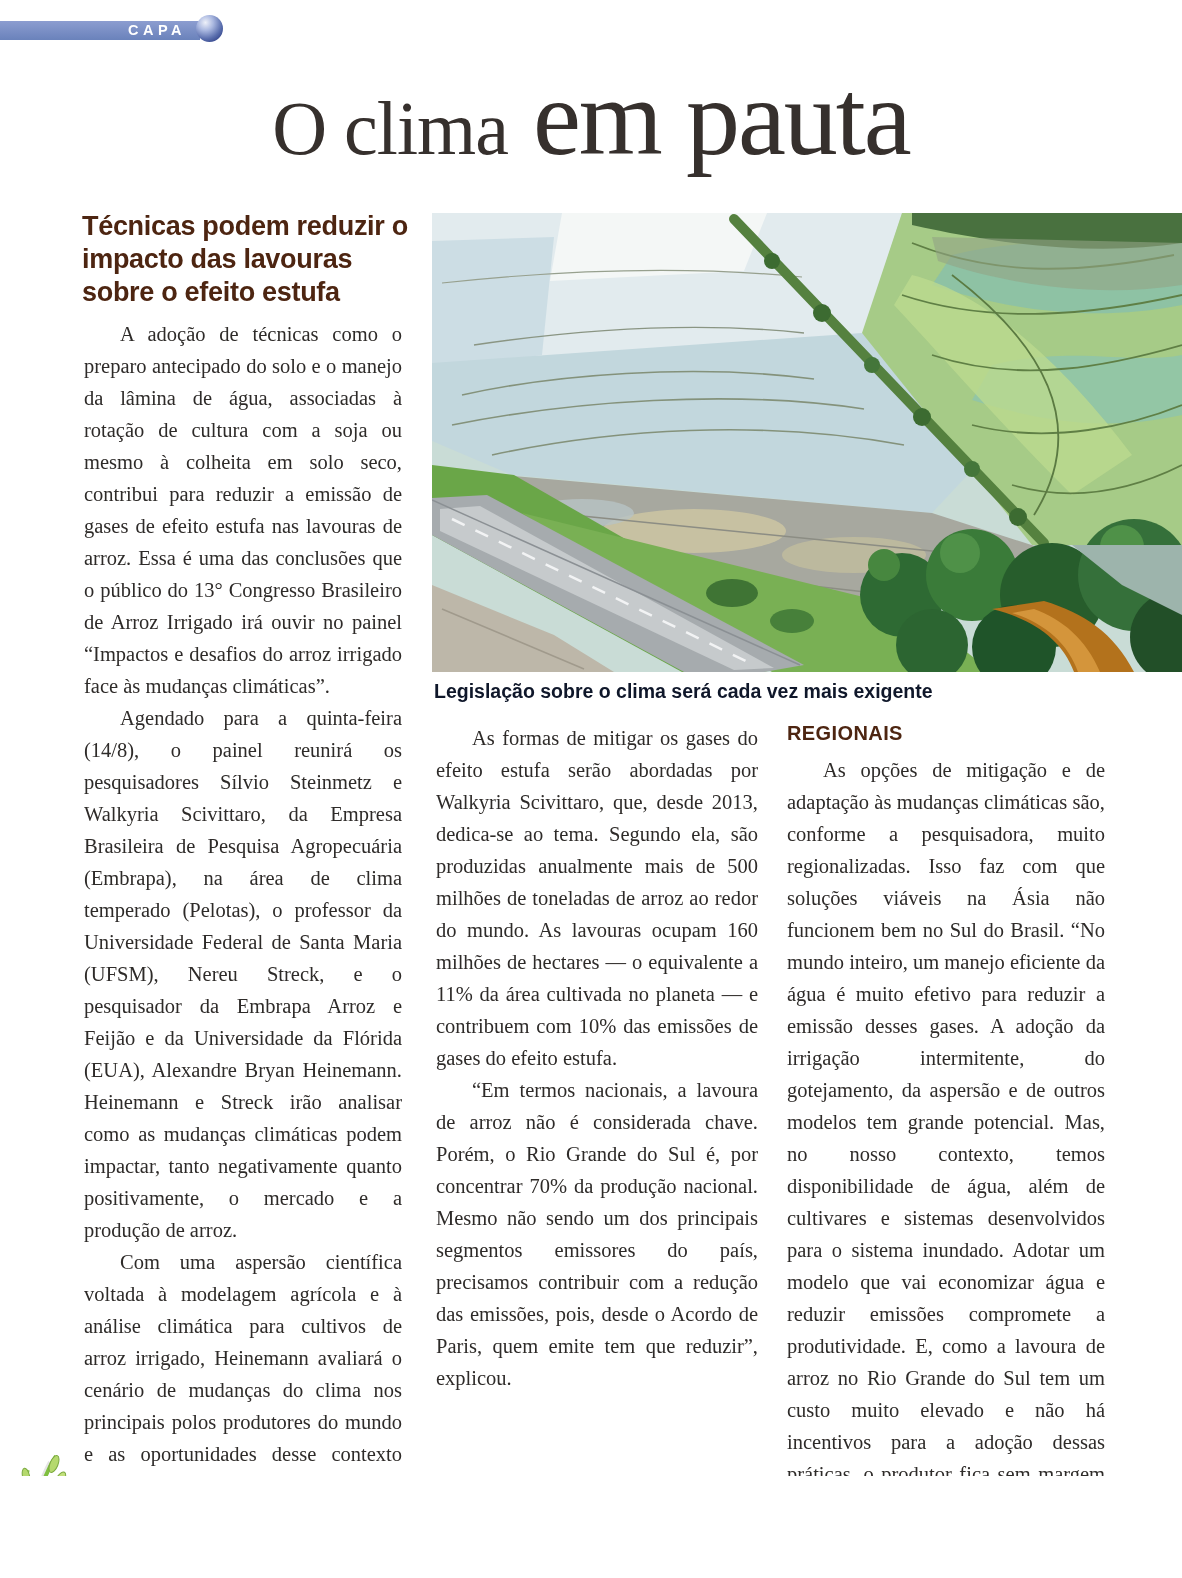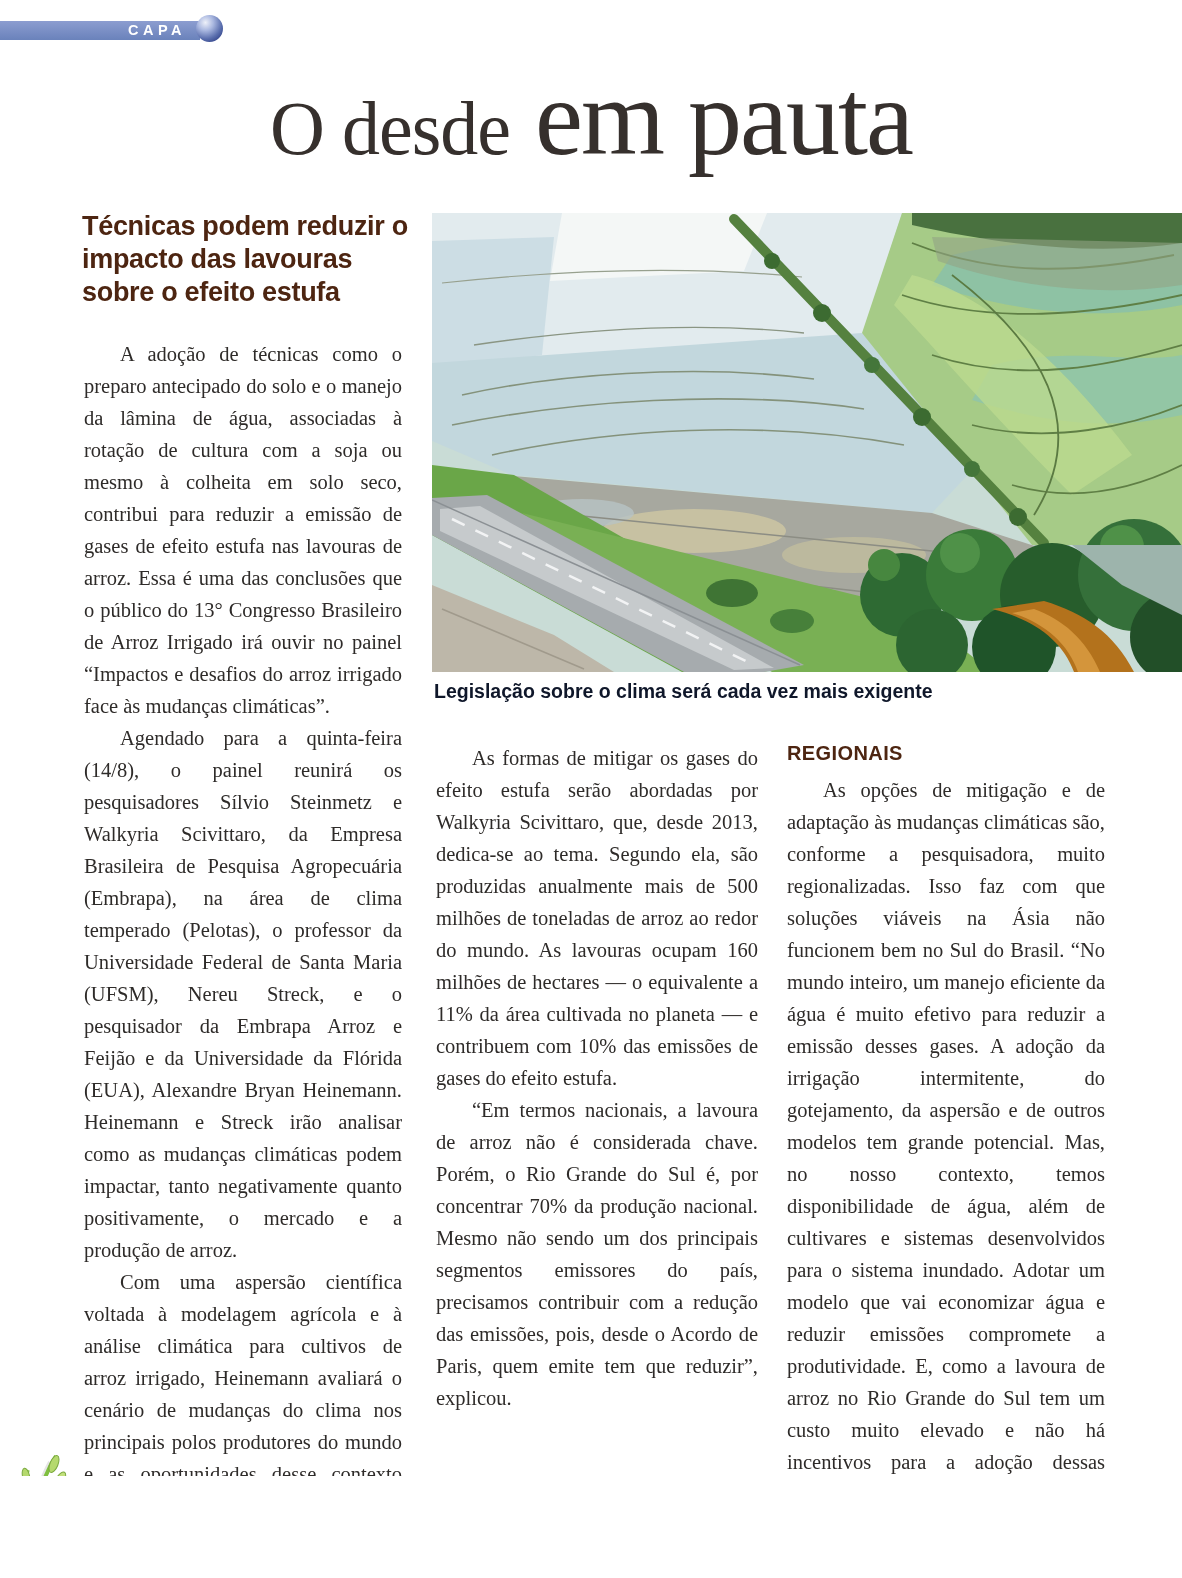--- a/index.html
+++ b/index.html
@@ -34,21 +34,21 @@
   }
   .title-regular { font-size:76px; font-weight:400; letter-spacing:-1px; }
   .title-bold    { font-size:108px; font-weight:400; letter-spacing:-2px; }
 
   
   .deck-heading {
     position:absolute; left:82px; top:210px; width:334px; margin:0;
     font-family:"Liberation Sans", sans-serif; font-weight:bold;
     font-size:27px; line-height:33px; color:#4d2511; letter-spacing:-0.3px;
   }
-  .col { position:absolute;margin-top:20px; }
+  .col { position:absolute; }
   .col1 { left:84px;  top:318px; width:318px; }
   .col2 { left:436px; top:722px; width:322px; }
   .col3 { left:787px; top:722px; width:318px; }
   .col p {
     margin:0; font-size:20.5px; line-height:32px; text-align:justify;
     color:#2e2b29;
   }
   .indent { text-indent:36px; }
 
   .regionais-heading {
@@ -86,21 +86,21 @@
 </head>
 <body>
 
 <div class="page">
 
   <div class="capa-bar">
     <span class="capa-label">CAPA</span>
   </div>
   <div class="capa-sphere"></div>
 
-  <h1 class="title"><span class="title-regular">O desde</span><span class="title-bold"> em pauta</span></h1>
+  <h1 class="title"><span class="title-regular">O clima</span><span class="title-bold"> em pauta</span></h1>
 
   <h2 class="deck-heading">Técnicas podem reduzir o impacto das lavouras sobre o efeito estufa</h2>
 
   <figure class="photo" style="margin:0">
     <svg viewBox="0 0 750 459" preserveAspectRatio="none">
 
       <rect x="0" y="0" width="750" height="459" fill="#c9dcd6"></rect>
 
       <polygon points="0,0 470,0 430,125 0,158" fill="#e2ebee"></polygon>
       <polygon points="130,0 335,0 312,58 118,68" fill="#f4f7f6"></polygon>

